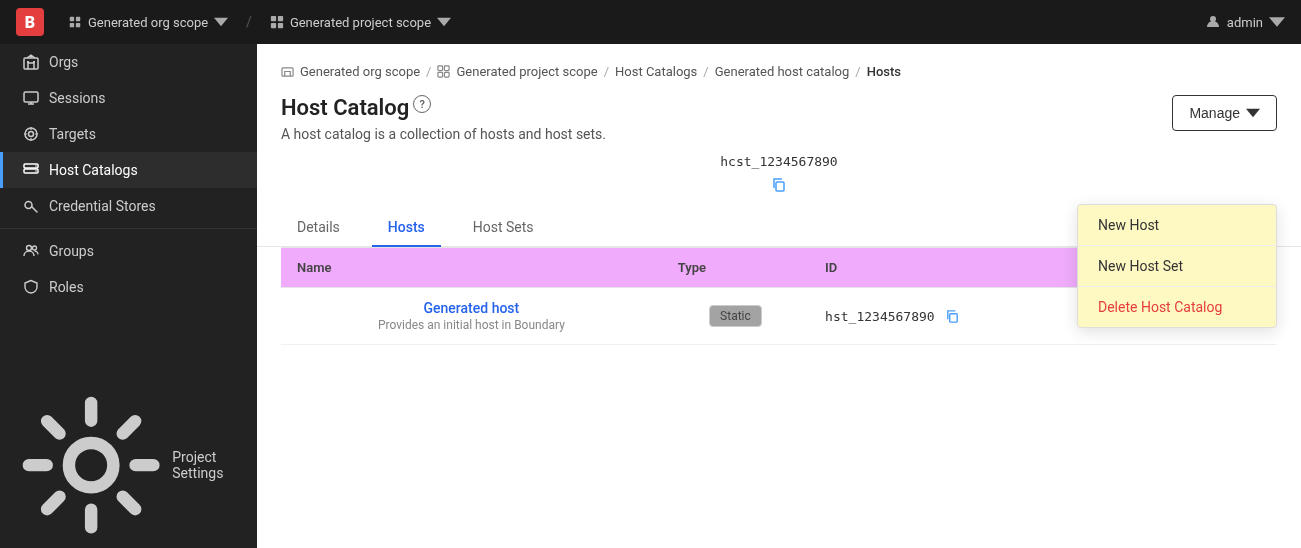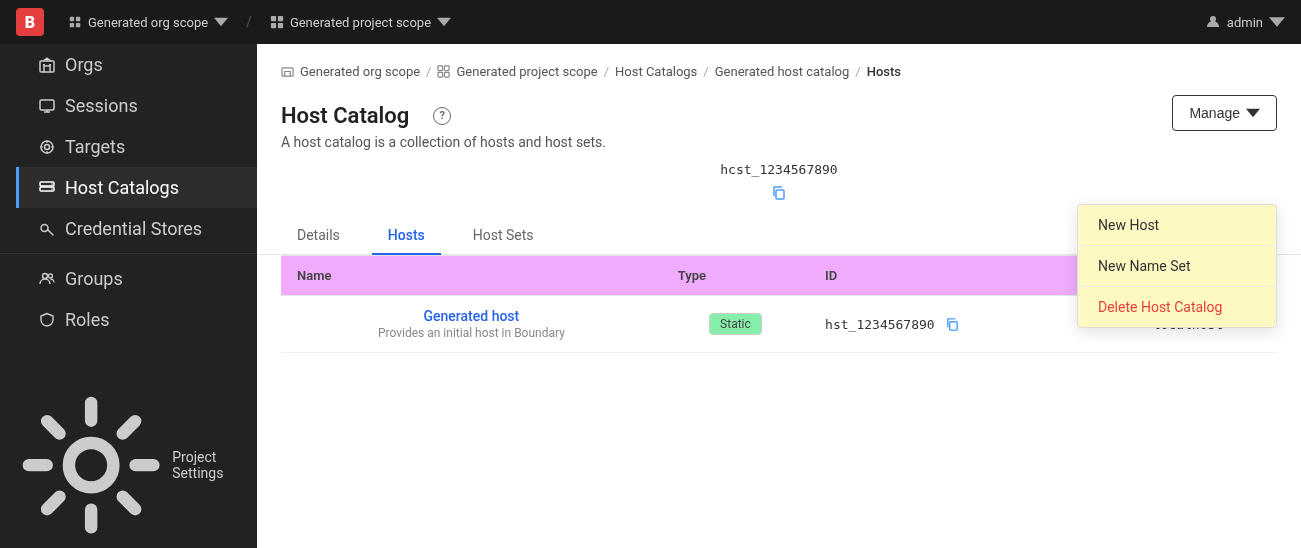--- a/index.html
+++ b/index.html
@@ -43,25 +43,24 @@
     
     .sidebar {
       width: 257px;
       background: #222;
       flex-shrink: 0;
       display: flex;
       flex-direction: column;
       overflow-y: auto;
     }
     .sidebar-item {
-      display: flex; align-items: center; gap: 10px;
+      display: flex; align-items: flex-end; gap: 10px;
       padding: 10px 20px;
-      color: #ccc; font-size: 18px; cursor: pointer;
+      color: #ccc; font-size: 14px; cursor: pointer;
       border-left: 3px solid transparent;
-      margin-left: 16px;
     }
     .sidebar-item.active { background: #2d2d2d; color: #fff; border-left-color: #4a9eff; }
     .sidebar-item svg { width: 16px; height: 16px; fill: currentColor; flex-shrink: 0; }
     .sidebar-divider { height: 1px; background: #333; margin: 4px 0; }
     .sidebar-bottom { margin-top: auto; }
     .sidebar-footer-item {
       display: flex; align-items: center; gap: 10px;
       padding: 12px 20px;
       color: #ccc; font-size: 14px; cursor: pointer;
     }
@@ -88,21 +87,21 @@
     .breadcrumb-current { color: #333; font-weight: 500; }
 
     
     .page-header {
       padding: 16px 24px 0;
       display: flex; align-items: flex-start; justify-content: space-between;
     }
     .page-title-area {}
     .page-title {
       font-size: 22px; font-weight: 600; color: #222;
-      display: flex; align-items: center; gap: 24px; margin-top: 8px;
+      display: flex; gap: 4px;
     }
     .page-title-help {
       width: 18px; height: 18px;
       border: 1.5px solid #666; border-radius: 50%;
       display: flex; align-items: center; justify-content: center;
       font-size: 11px; color: #666; cursor: pointer;
     }
     .page-subtitle { font-size: 14px; color: #555; margin-top: 6px; }
 
     
@@ -174,21 +173,21 @@
       border-bottom: 1px solid #f0f0f0;
       vertical-align: middle;
       text-align: center;
     }
     .cell-name { color: #2563eb; text-decoration: none; cursor: pointer; font-weight: 500; }
     .cell-sub { font-size: 12px; color: #888; margin-top: 2px; }
     .badge {
       display: inline-block;
       padding: 3px 10px;
       border: 1px solid #ccc; border-radius: 4px;
-      font-size: 12px; color: #444; background: #86efac;
+      font-size: 12px; color: #444; background: #a3a3a3;
     }
     .id-cell { display: flex; align-items: center; gap: 10px; font-family: monospace; font-size: 13px; }
     .mono { font-family: monospace; font-size: 13px; color: #333; }
   </style>
 </head>
 <body>
 
 <div class="top-nav">
   <div class="top-nav-logo">B</div>
   <div class="top-nav-scope">
@@ -391,19 +390,19 @@
               <span class="mono">localhost</span>
             </td>
           </tr>
         </tbody>
       </table>
     </div>
 
     <div class="dropdown-menu">
       <div class="dropdown-item">New Host</div>
       <div class="dropdown-divider"></div>
-      <div class="dropdown-item">New Name Set</div>
+      <div class="dropdown-item">New Host Set</div>
       <div class="dropdown-divider"></div>
       <div class="dropdown-item danger">Delete Host Catalog</div>
     </div>
 
   </div>
 </div>
 
 </body></html>

